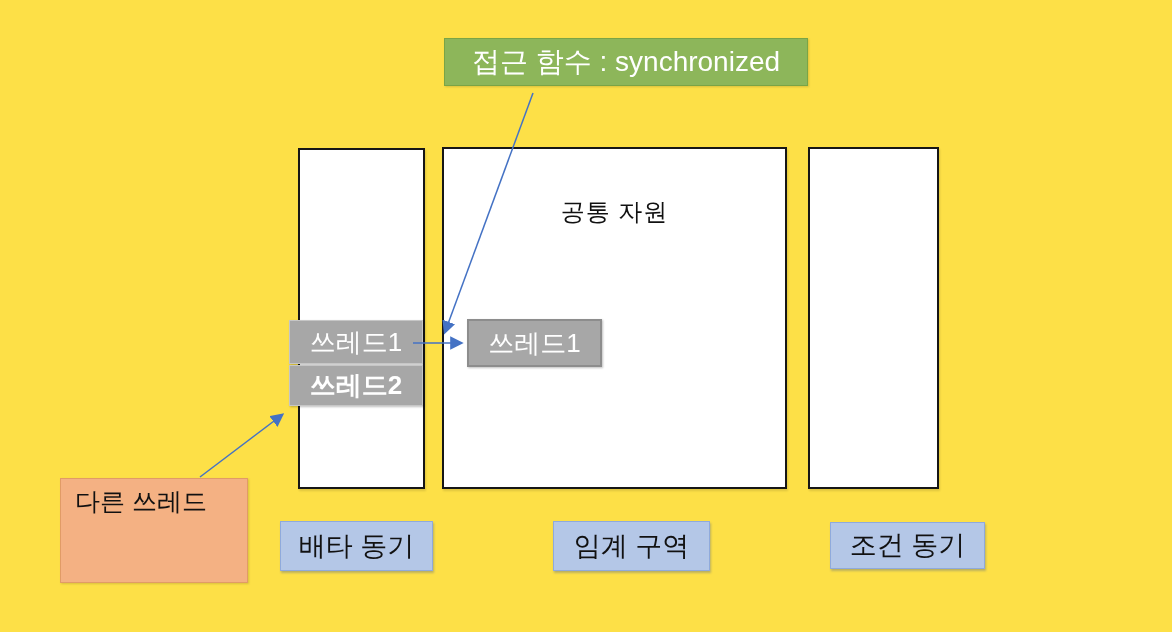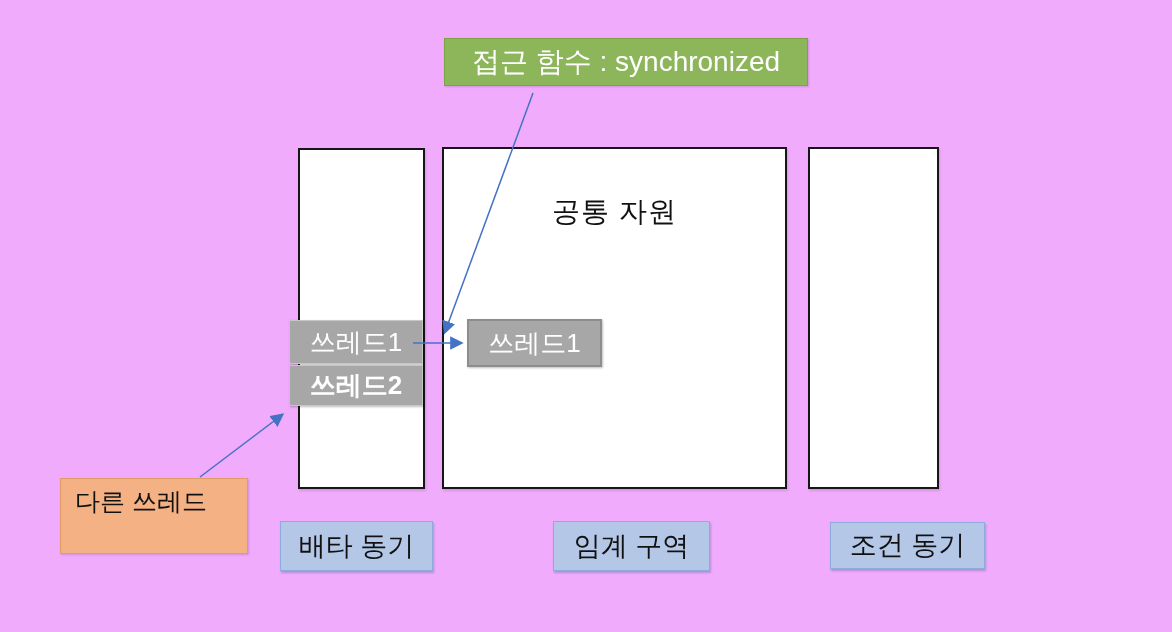--- a/index.html
+++ b/index.html
@@ -5,21 +5,21 @@
   html, body {
     margin: 0;
     padding: 0;
     background: #ffffff;
     font-family: "Liberation Sans", "DejaVu Sans", sans-serif;
   }
   .canvas {
     position: relative;
     width: 1172px;
     height: 632px;
-    background: #f0abfc;
+    background: #fde047;
     overflow: hidden;
   }
   .arrows-layer {
     position: absolute;
     left: 0; top: 0;
     width: 1172px;
     height: 632px;
     pointer-events: none;
     z-index: 5;
   }
@@ -34,21 +34,21 @@
   }
   #rect-exclusive { left: 298px; top: 148px; width: 127px; height: 341px; }
   #rect-critical  { left: 442px; top: 147px; width: 345px; height: 342px; }
   #rect-conditional { left: 808px; top: 147px; width: 131px; height: 342px; }
 
   .resource-title {
     position: absolute;
     left: 442px; top: 190px; width: 345px; height: 44px;
     line-height: 44px;
     text-align: center;
-    font-size: 28px;
+    font-size: 24px;
     color: #111111;
     z-index: 2;
     letter-spacing: 1px;
   }
 
   
   .callout-green {
     position: absolute;
     left: 444px; top: 38px; width: 364px; height: 48px;
     background: #8DB65A;
@@ -94,21 +94,21 @@
     font-size: 26px;
     line-height: 44px;
     text-align: center;
     z-index: 4;
     box-shadow: 1px 1px 2px rgba(0,0,0,0.25);
   }
 
   
   .callout-orange {
     position: absolute;
-    left: 60px; top: 478px; width: 188px; height: 76px;
+    left: 60px; top: 478px; width: 188px; height: 105px;
     background: #F4B183;
     border: 1px solid #E19B66;
     box-sizing: border-box;
     color: #111111;
     font-size: 25px;
     line-height: 34px;
     padding: 5px 0 0 14px;
     z-index: 3;
     box-shadow: 1px 1px 2px rgba(0,0,0,0.15);
   }

